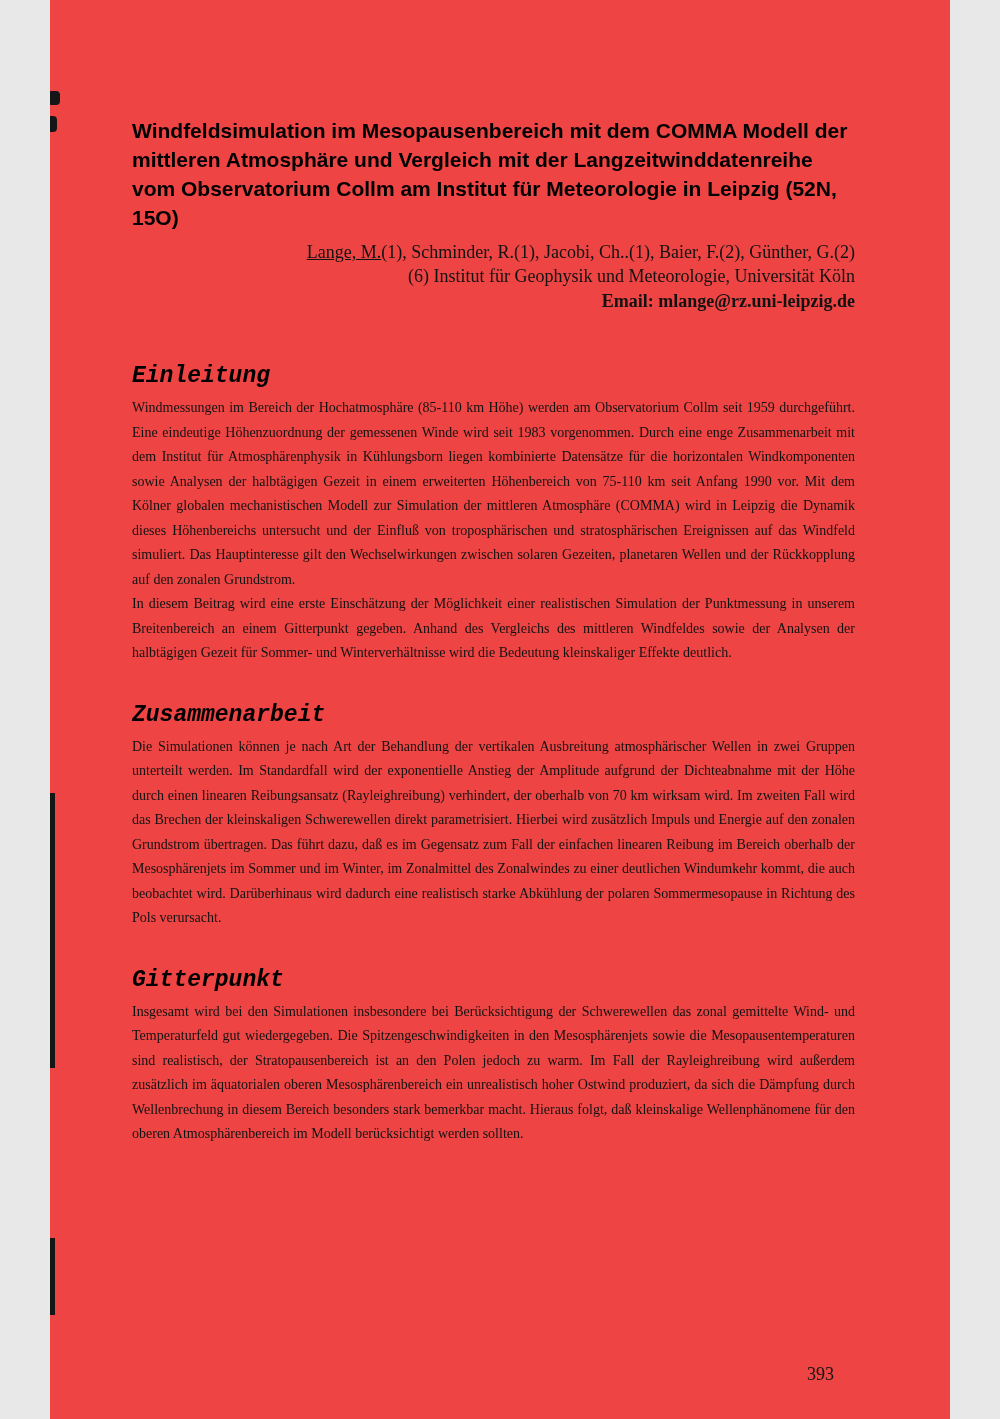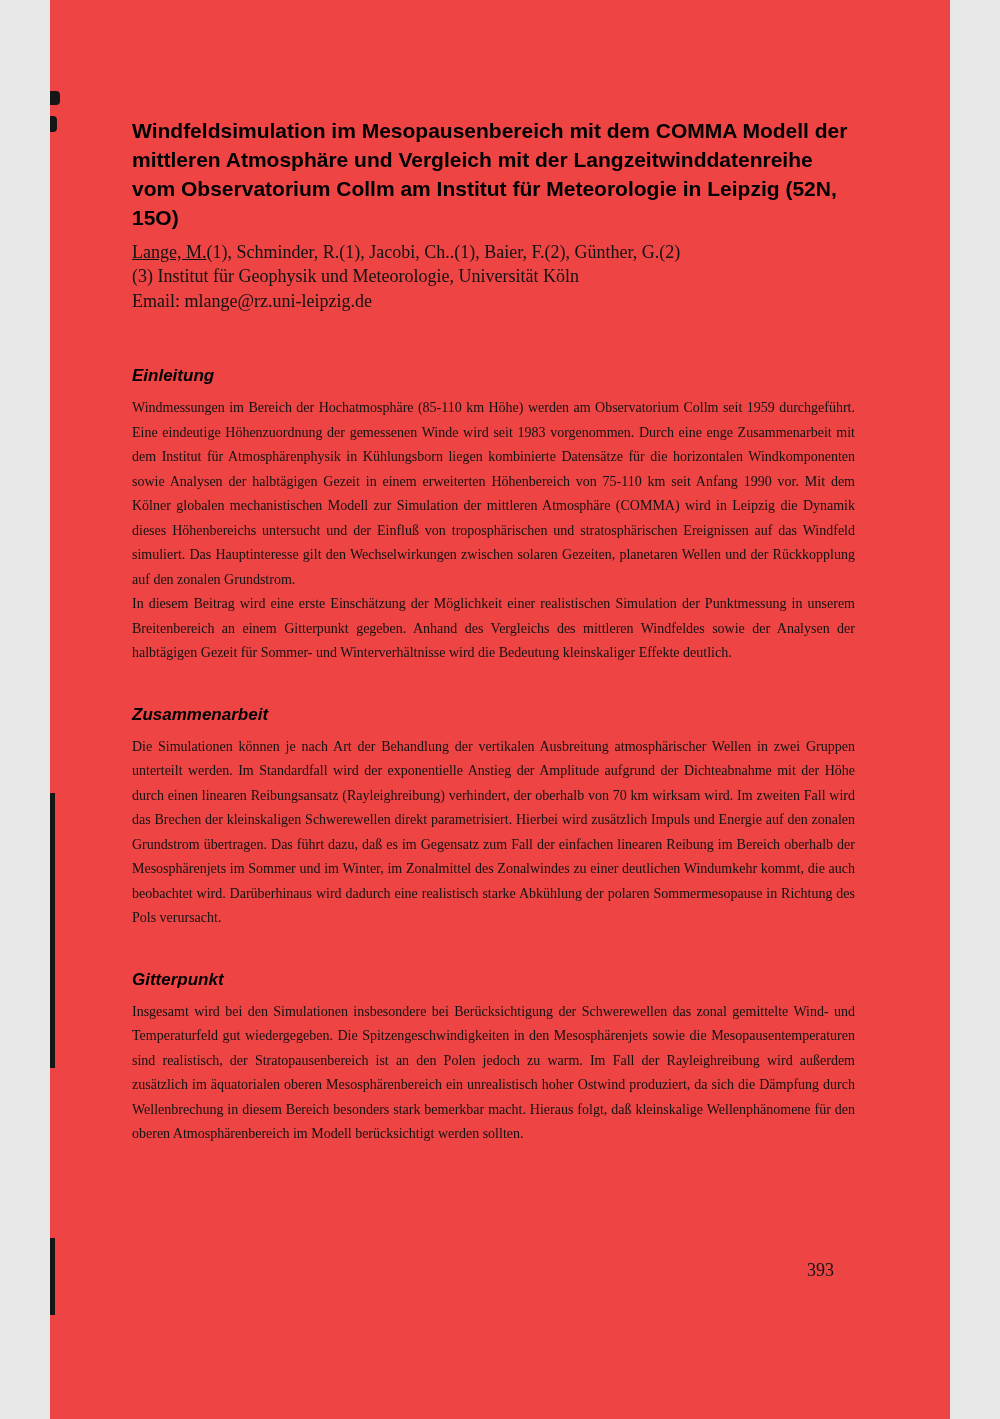--- a/index.html
+++ b/index.html
@@ -23,49 +23,49 @@
   }
   .title {
     font-family: "Liberation Sans", sans-serif;
     font-weight: bold;
     font-size: 21px;
     line-height: 29px;
     margin: 0 0 8px 0;
     color: #000;
   }
   .head-center {
-    text-align: left;
+    text-align: right;
     font-size: 18px;
     line-height: 24px;
   }
   .authors { margin-top: 2px; }
   .authors .underline { text-decoration: underline; }
   .email-line {
-    font-weight: normal;
+    font-weight: bold;
     margin-top: 1px;
   }
   .section h2 {
-    font-family: Liberation Sans, sans-serif;
+    font-family: Liberation Mono, monospace;
     font-style: italic;
     font-weight: bold;
-    font-size: 17px;
+    font-size: 23px;
     line-height: 22px;
     margin: 38px 0 9px 0;
     color: #000;
   }
   .section.first h2 { margin-top: 52px; }
   .section p {
     font-size: 14px;
     line-height: 24.5px;
     text-align: justify;
     margin: 0;
   }
   .page-number {
     position: absolute;
-    top: 1260px;
+    top: 1364px;
     right: 116px;
     font-size: 18px;
     font-family: "Liberation Serif", serif;
   }
   
   .artifact {
     position: absolute;
     left: 0;
     background: #161616;
   }
@@ -86,21 +86,21 @@
 
   <div class="content">
 
     <h1 class="title">Windfeldsimulation im Mesopausenbereich mit dem COMMA Modell der mittleren Atmosphäre und Vergleich mit der Langzeitwinddatenreihe vom Observatorium Collm am Institut für Meteorologie in Leipzig (52N, 15O)</h1>
 
     <div class="head-center authors">
       <span class="underline">Lange, M.</span><span>(1), Schminder, R.(1), Jacobi, Ch..(1), Baier, F.(2), Günther, G.(2)</span>
     </div>
 
 
-    <div class="head-center">(3) Institut für Geophysik und Meteorologie, Universität Köln</div>
+    <div class="head-center">(6) Institut für Geophysik und Meteorologie, Universität Köln</div>
 
     <div class="head-center email-line">Email: mlange@rz.uni-leipzig.de</div>
 
     <div class="section first">
       <h2>Einleitung</h2>
       <p>Windmessungen im Bereich der Hochatmosphäre (85-110 km Höhe) werden am Observatorium Collm seit 1959 durchgeführt. Eine eindeutige Höhenzuordnung der gemessenen Winde wird seit 1983 vorgenommen. Durch eine enge Zusammenarbeit mit dem Institut für Atmosphärenphysik in Kühlungsborn liegen kombinierte Datensätze für die horizontalen Windkomponenten sowie Analysen der halbtägigen Gezeit in einem erweiterten Höhenbereich von 75-110 km seit Anfang 1990 vor. Mit dem Kölner globalen mechanistischen Modell zur Simulation der mittleren Atmosphäre (COMMA) wird in Leipzig die Dynamik dieses Höhenbereichs untersucht und der Einfluß von troposphärischen und stratosphärischen Ereignissen auf das Windfeld simuliert. Das Hauptinteresse gilt den Wechselwirkungen zwischen solaren Gezeiten, planetaren Wellen und der Rückkopplung auf den zonalen Grundstrom.</p>
       <p>In diesem Beitrag wird eine erste Einschätzung der Möglichkeit einer realistischen Simulation der Punktmessung in unserem Breitenbereich an einem Gitterpunkt gegeben. Anhand des Vergleichs des mittleren Windfeldes sowie der Analysen der halbtägigen Gezeit für Sommer- und Winterverhältnisse wird die Bedeutung kleinskaliger Effekte deutlich.</p>
     </div>
 
     <div class="section">

